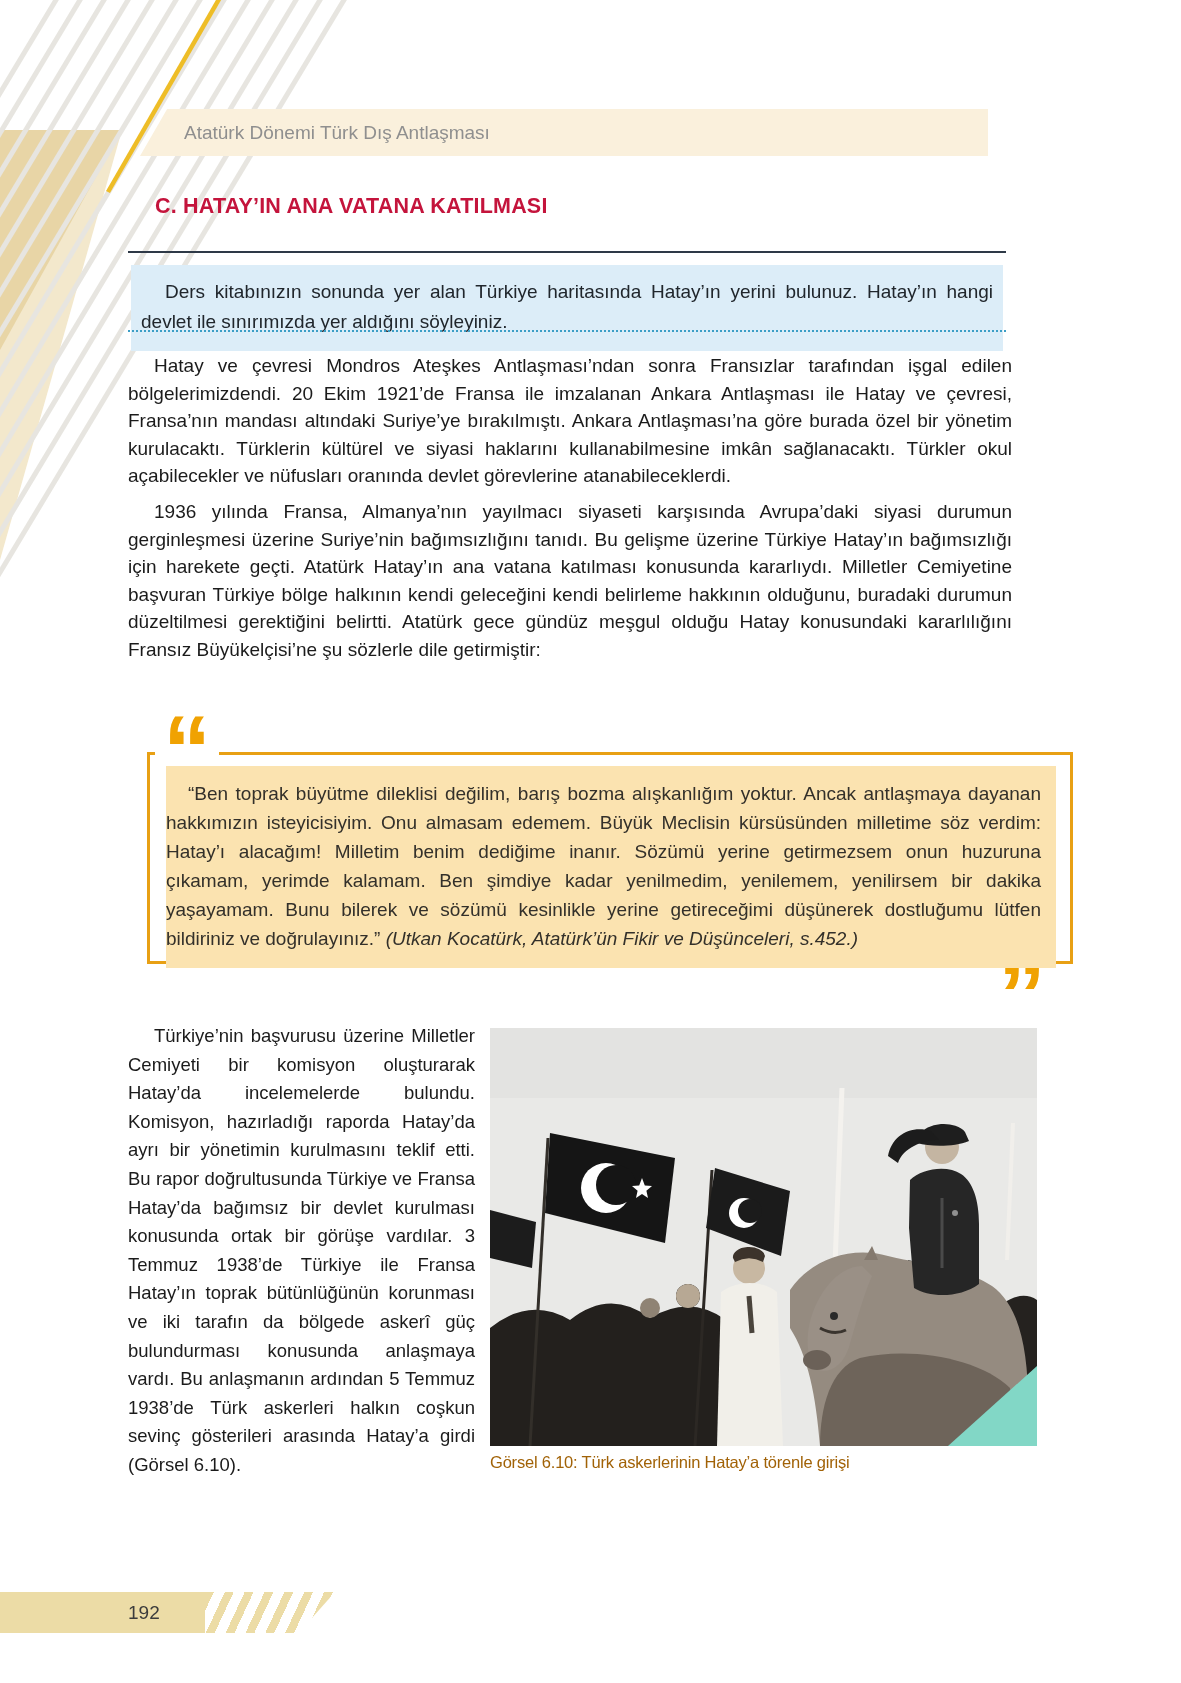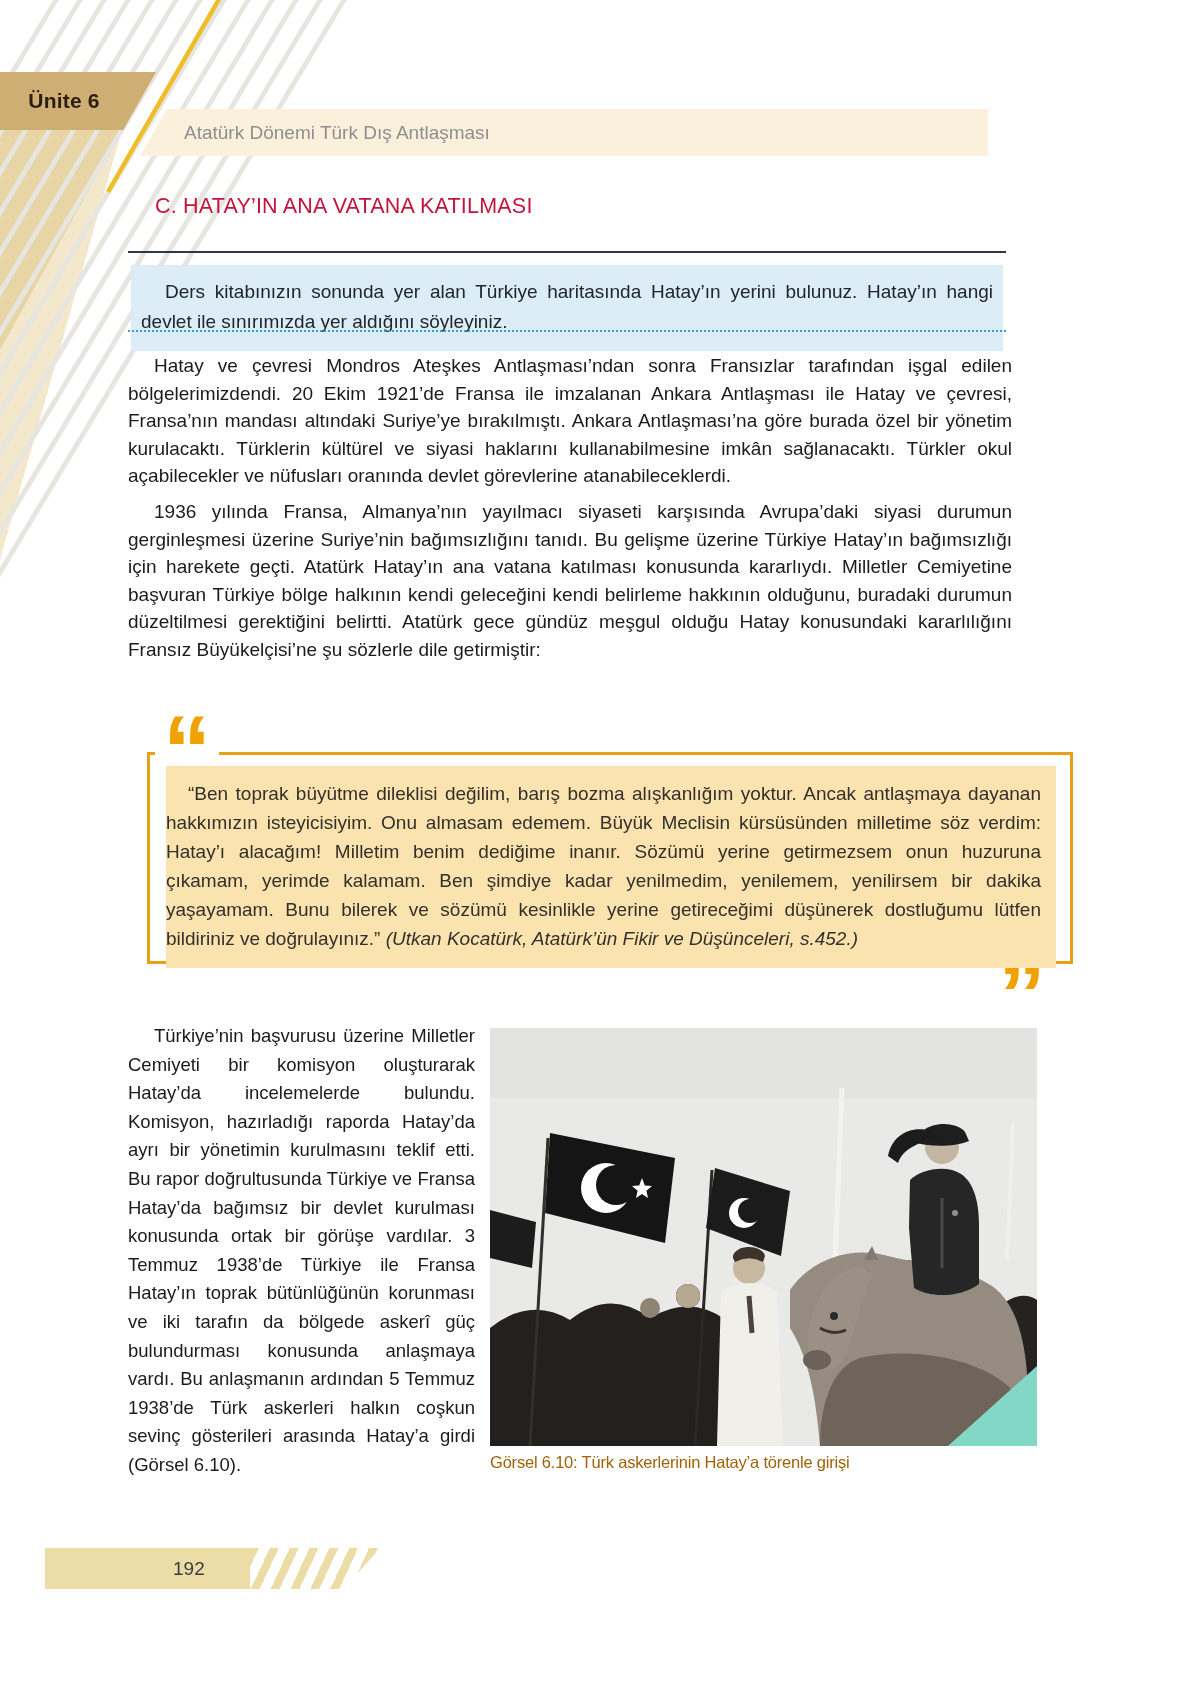--- a/index.html
+++ b/index.html
@@ -27,21 +27,21 @@
   }
   .subtitle-band span{padding-left:44px;font-size:19px;color:#8f8f8f;}
   
   .annotation{
     position:absolute;left:528px;top:46px;width:478px;
     font-size:23px;line-height:33px;color:#cd2a30;letter-spacing:-.2px;
   }
   
   .heading{
     position:absolute;left:155px;top:194px;width:860px;
-    font-size:21.5px;font-weight:normal;color:#c4143c;letter-spacing:.2px;
+    font-size:21.5px;font-weight:bold;color:#c4143c;letter-spacing:.2px;
   }
   
   .rule-line{position:absolute;left:128px;top:251px;width:878px;height:2px;background:#2e3947;}
   .activity-box{
     position:absolute;left:131px;top:265px;width:872px;
     background:#dcedf8;padding:12px 10px 14px 10px;
   }
   .activity-box p{
     margin:0;font-size:19px;line-height:30px;text-align:justify;
     text-indent:24px;color:#20262c;
@@ -82,21 +82,21 @@
   .col-text{
     position:absolute;left:128px;top:1022px;width:347px;margin:0;
     font-size:18.5px;line-height:28.6px;text-align:justify;text-indent:26px;
   }
   .figure{position:absolute;left:490px;top:1028px;width:547px;}
   .figure svg{display:block;width:547px;height:418px;}
   .figure-caption{
     margin-top:7px;font-size:16.5px;color:#a16207;letter-spacing:-.2px;
   }
   
-  .footer-band{position:absolute;left:0;top:1548px;height:56px;display:flex;margin-left:45px;}
+  .footer-band{position:absolute;left:0;top:1592px;height:56px;display:flex;}
   .footer-solid{
     width:205px;height:41px;background:#ecdca6;
     display:flex;align-items:center;
   }
   .footer-solid span{padding-left:128px;font-size:19px;color:#3c3c3c;}
   .footer-stripes{
     width:130px;height:41px;
     background:repeating-linear-gradient(115deg,#ecdca6 0 8px,#ffffff 8px 18px);
     clip-path:polygon(0 0,100% 0,72% 100%,0 100%);
   }
@@ -125,23 +125,20 @@
       <line x1="260" y1="-60" x2="-383" y2="1010"></line>
       <line x1="284" y1="-60" x2="-359" y2="1010"></line>
       <line x1="308" y1="-60" x2="-335" y2="1010"></line>
       <line x1="332" y1="-60" x2="-311" y2="1010"></line>
       <line x1="356" y1="-60" x2="-287" y2="1010"></line>
       <line x1="380" y1="-60" x2="-263" y2="1010"></line>
     </g>
     <line x1="222" y1="-6" x2="108" y2="192" stroke="#eebd27" stroke-width="4.5"></line>
   </svg>
 
-  <div class="unit-box">
-    <span>Ünite 6</span>
-  </div>
 
   <div class="subtitle-band">
     <span>Atatürk Dönemi Türk Dış Antlaşması</span>
   </div>
 
 
   <h2 class="heading" style="margin:0;">C. HATAY’IN ANA VATANA KATILMASI</h2>
 
   <div class="rule-line"></div>
   <div class="activity-box">

